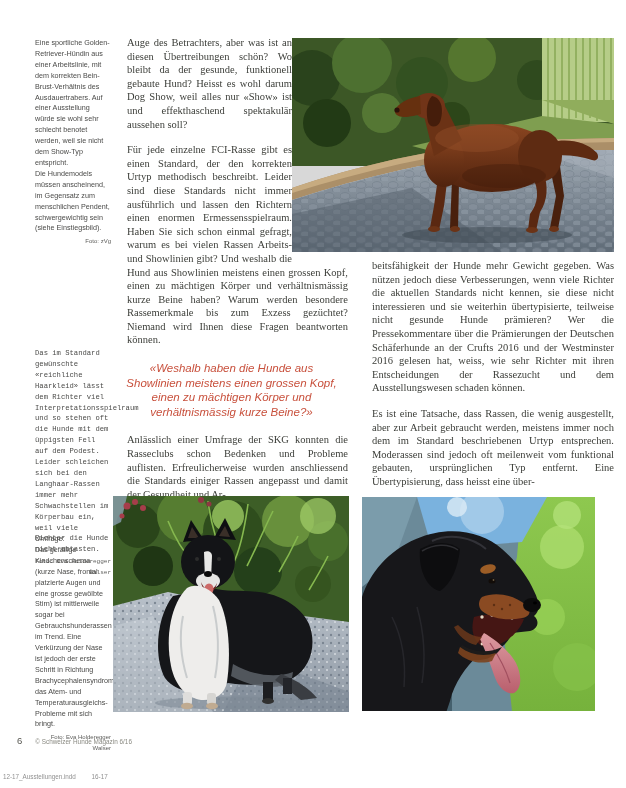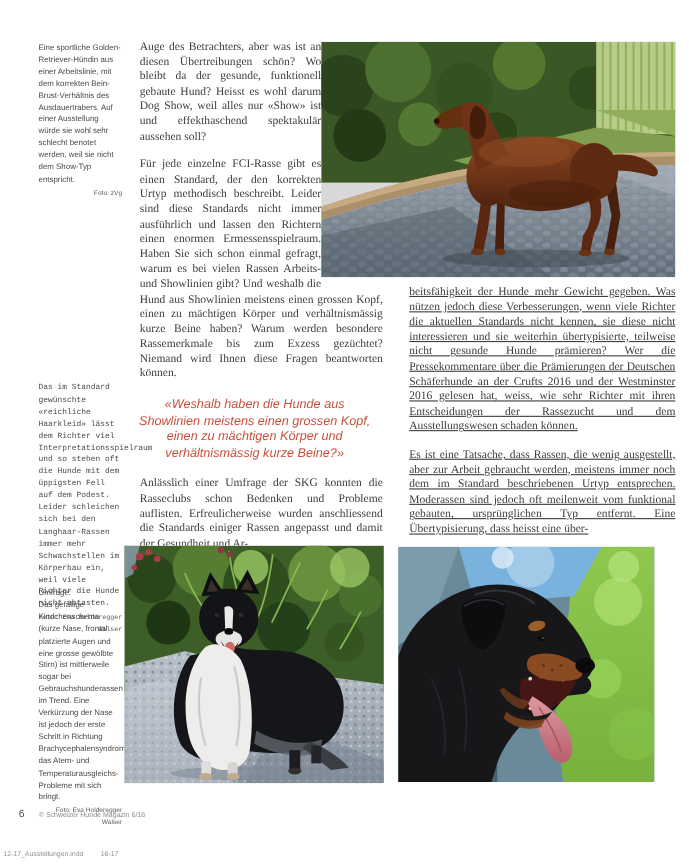--- a/index.html
+++ b/index.html
@@ -8,21 +8,21 @@
   
   .cap{position:absolute;left:35px;width:76px;
        font-family:"Liberation Sans",sans-serif;
        font-size:7.2px;line-height:10.9px;color:#4a4a48;}
   .cap .credit{display:block;text-align:right;font-size:6px;color:#5d5d5a;margin-top:2px;}
   .cap .capline{display:block;}
   
   .col-left{position:absolute;left:115px;top:36px;width:233px;
             font-size:10.5px;line-height:13.6px;color:#3c3e39;text-align:justify;}
   .col-right{position:absolute;left:360px;top:259px;width:254px;
-             font-size:10.5px;line-height:13.6px;color:#3c3e39;text-align:justify;text-decoration:underline;}
+             font-size:10.5px;line-height:13.6px;color:#3c3e39;text-align:justify;}
   .col-left p,.col-right p{margin:0 0 12px 12px;}
   .intrude{float:right;width:56px;height:226px;}
   .pullquote{margin:14px 6px 14px 6px;text-align:center;
              font-family:"Liberation Sans",sans-serif;font-style:italic;
              font-size:11.5px;line-height:14.6px;color:#c8503c;}
   
   .photo{position:absolute;overflow:hidden;background:#d8d8d8;z-index:3;}
   .photo svg{display:block;}
   #photo-top{left:292px;top:38px;width:322px;height:214px;}
   #photo-left{left:113px;top:496px;width:236px;height:216px;}
@@ -36,20 +36,21 @@
              font-family:"Liberation Sans",sans-serif;font-size:6.3px;color:#909090;}
   .printmark .pm2{margin-left:14px;}
 </style>
 </head>
 <body>
 
 <div class="page">
 
   <div class="cap" style="top:38px;">
     <span class="capline">Eine sportliche Golden-Retriever-Hündin aus einer Arbeitslinie, mit dem korrekten Bein-Brust-Verhältnis des Ausdauertrabers. Auf einer Ausstellung würde sie wohl sehr schlecht benotet werden, weil sie nicht dem Show-Typ entspricht.</span>
+    <span class="capline">Die Hundemodels müssen anscheinend, im Gegensatz zum menschlichen Pendent, schwergewichtig sein (siehe Einstiegsbild).</span>
     <span class="credit">Foto: zVg</span>
   </div>
 
   <div class="cap" style="top:348px;font-family:Liberation Mono, monospace;">
     <span class="capline">Das im Standard gewünschte «reichliche Haarkleid» lässt dem Richter viel Interpretationsspielraum und so stehen oft die Hunde mit dem üppigsten Fell auf dem Podest. Leider schleichen sich bei den Langhaar-Rassen immer mehr Schwachstellen im Körperbau ein, weil viele Richter die Hunde nicht abtasten.</span>
     <span class="credit">Foto: Eva Holderegger Walser</span>
   </div>
 
   <div class="cap" style="top:534px;">
     <span class="capline">Umfrage:</span>

